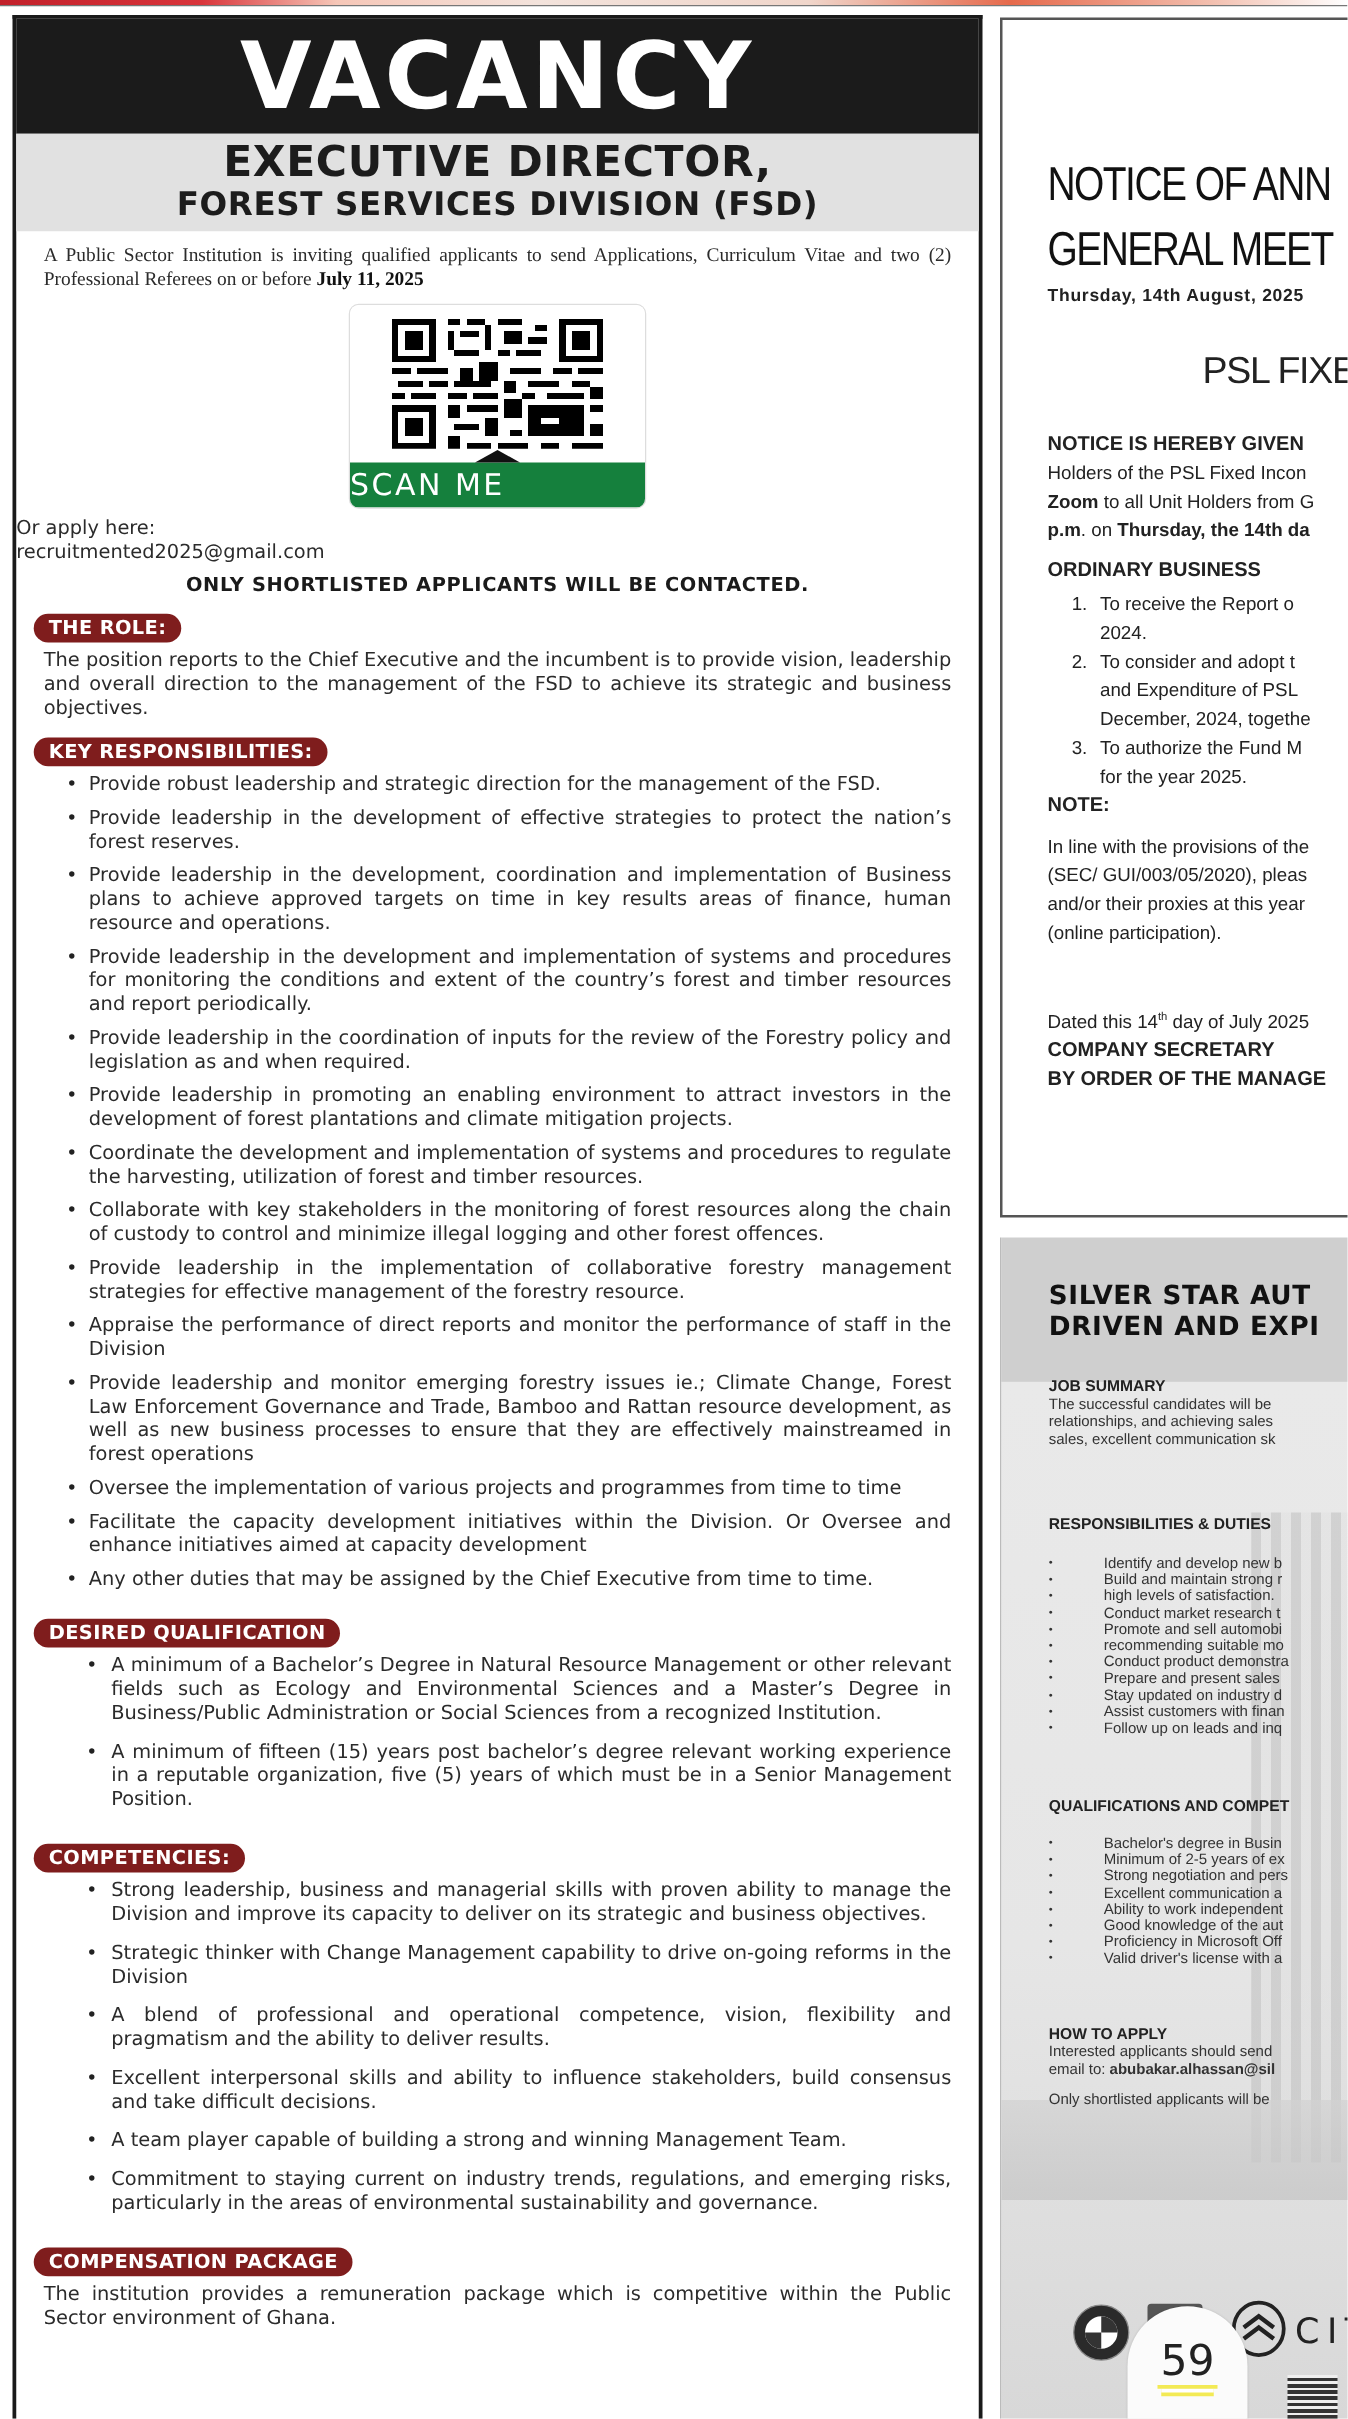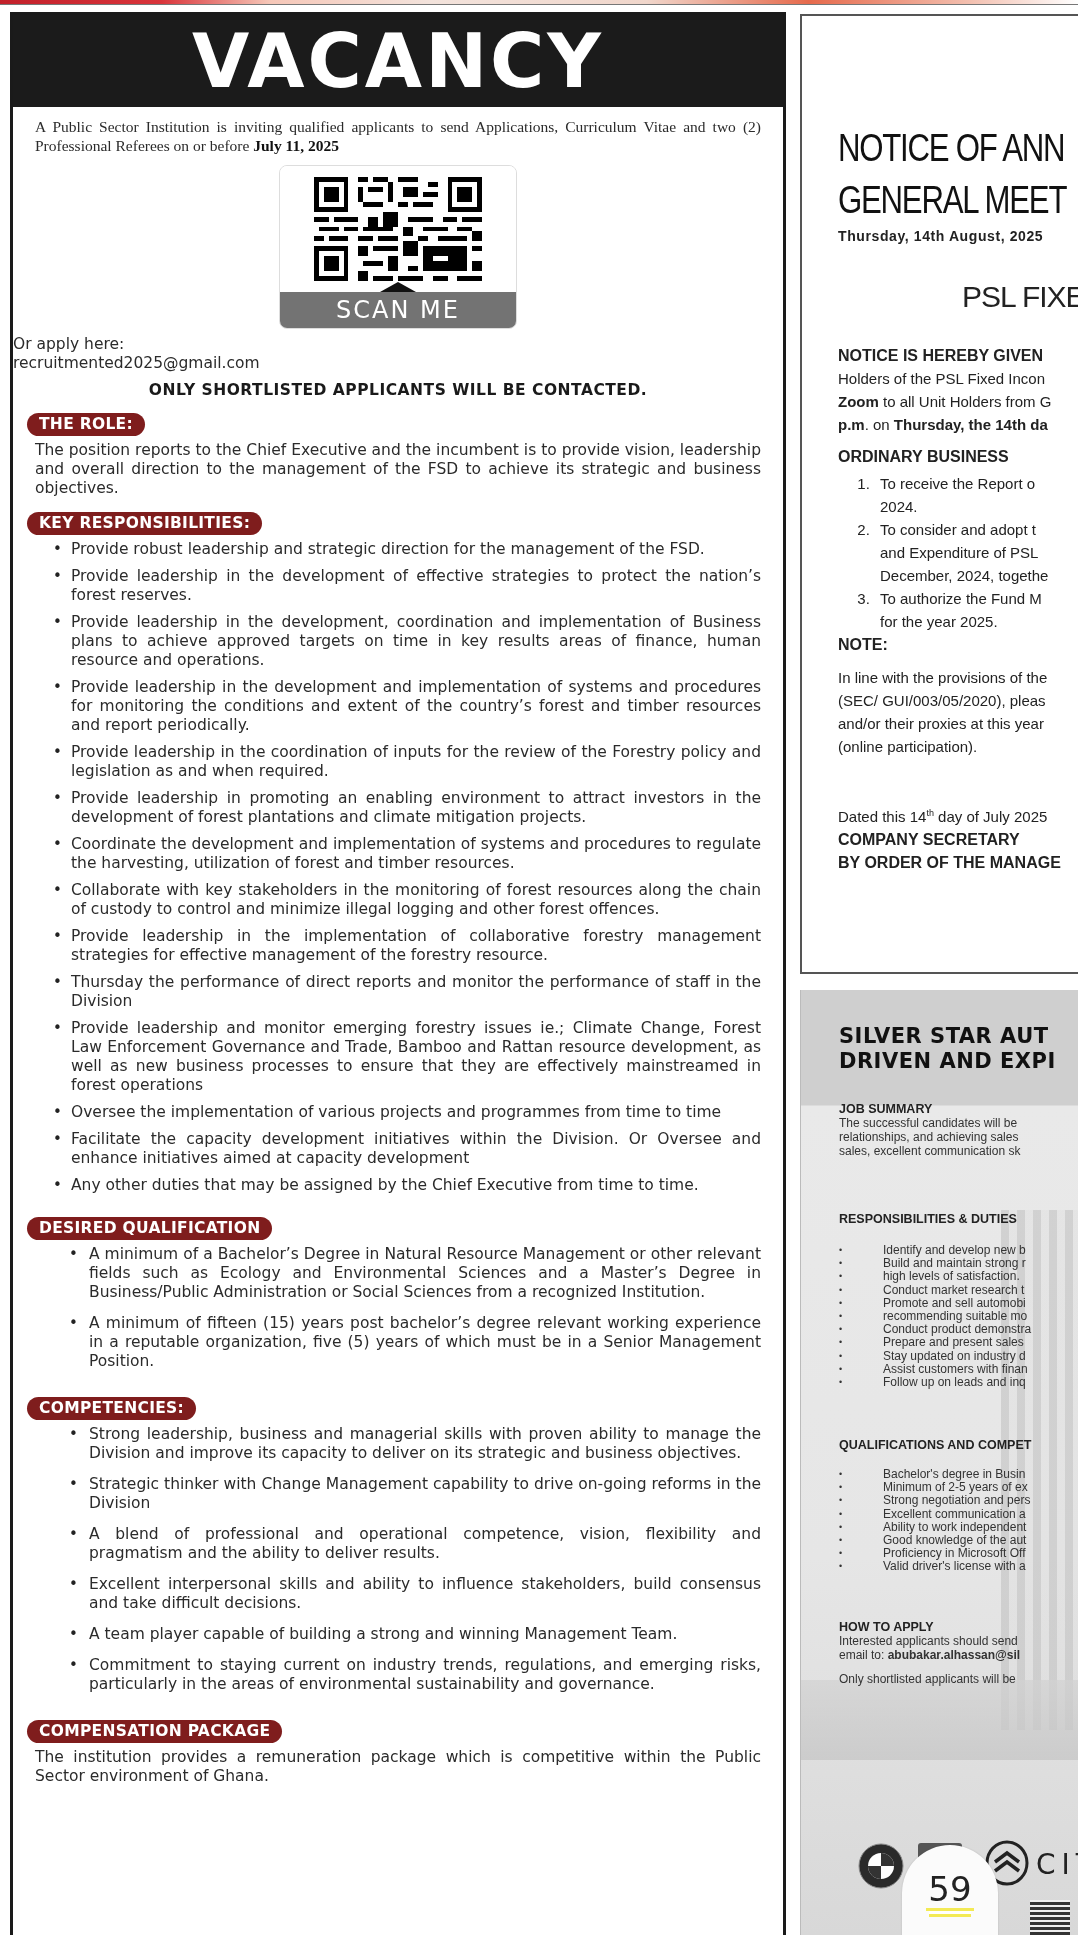--- a/index.html
+++ b/index.html
@@ -10,21 +10,21 @@
   .vacancy { position:absolute; left:10px; top:12px; width:776px; height:1923px; border:3px solid #1a1a1a; border-bottom:none; box-sizing:border-box; background:#fff; }
   .vac-head { background:#1b1b1b; height:92px; display:flex; align-items:center; justify-content:center; }
   .vac-head h1 { margin:0; color:#fff; font-family:"DejaVu Sans", sans-serif; font-weight:bold; font-size:74px; letter-spacing:3px; line-height:1; }
   .vac-sub { background:#e1e1e1; text-align:center; padding:4px 0 6px; }
   .vac-sub .t1 { font-size:34px; font-weight:bold; color:#1c1c1c; line-height:38px; letter-spacing:0.5px; }
   .vac-sub .t2 { font-size:26px; font-weight:bold; color:#1c1c1c; line-height:30px; letter-spacing:0.5px; }
   .intro { padding:10px 22px 0 22px; font-size:15.5px; line-height:19px; text-align:justify; color:#2b2b2b;font-family:Liberation Serif, serif; }
   .intro b { color:#111; }
   .qr-card { margin:10px auto 0; width:236px; border:1px solid #ddd; border-radius:8px; overflow:hidden; position:relative; }
   .qr-box { height:126px; display:flex; align-items:center; justify-content:center; background:#fff; }
-  .scan { background:#737373; color:#fff; text-align:center; font-size:24px; letter-spacing:2px; height:36px; line-height:36px; position:relative; }
+  .scan { background:#15803d; color:#fff; text-align:left; font-size:24px; letter-spacing:2px; height:36px; line-height:36px; position:relative; }
   .scan::before { content:""; position:absolute; left:50%; top:-10px; margin-left:-18px; border-left:18px solid transparent; border-right:18px solid transparent; border-bottom:10px solid #111; }
   .apply { font-size:15.5px; line-height:19px; color:#2b2b2b; margin-top:6px; }
   .only { text-align:center; font-weight:bold; font-size:15.5px; margin-top:8px; color:#1a1a1a; letter-spacing:0.5px; }
   .pill { display:inline-block; background:#7f1d1d; color:#fff; font-weight:bold; font-size:15.5px; border-radius:14px; padding:2px 12px 3px 12px; margin:14px 0 5px 14px; letter-spacing:0.3px; }
   .para { padding:0 22px; font-size:15.5px; line-height:19px; text-align:justify; color:#2b2b2b; }
   ul.bul { list-style:none; margin:0; padding:0 22px 0 0; }
   ul.bul li { position:relative; padding-left:58px; font-size:15.5px; line-height:19px; text-align:justify; margin-bottom:8px; color:#2b2b2b; }
   ul.bul li::before { content:"•"; position:absolute; left:40px; top:0; font-size:15px; color:#222; }
   ul.bul.deep li { padding-left:76px; margin-bottom:12px; }
   ul.bul.deep li::before { left:56px; }
@@ -58,20 +58,24 @@
   .page-badge span { display:inline-block; margin-top:25px; font-family:"DejaVu Sans", sans-serif; font-size:34px; color:#222; border-bottom:3px solid #f3ea55; line-height:38px; padding:0 2px; box-shadow:0 6px 0 -3px #fff, 0 9px 0 -3px #f3ea55; }
 </style>
 </head>
 <body>
 
 <div class="topstrip"></div>
 
 <div class="vacancy">
   <div class="vac-head">
     <h1>VACANCY</h1>
+  </div>
+  <div class="vac-sub">
+    <div class="t1">EXECUTIVE DIRECTOR,</div>
+    <div class="t2">FOREST SERVICES DIVISION (FSD)</div>
   </div>
   <div class="intro"><span>A Public Sector Institution is inviting qualified applicants to send Applications, Curriculum Vitae and two (2) Professional Referees on or before </span><b>July 11, 2025</b></div>
 
   <div class="qr-card">
     <div class="qr-box">
       <svg width="170" height="104" viewBox="0 0 34 21" shape-rendering="crispEdges">
         <g fill="#000">
           <rect x="0" y="0" width="7" height="7"></rect>
             <rect x="1" y="1" width="5" height="5" fill="#fff"></rect>
             <rect x="2" y="2" width="3" height="3"></rect>
@@ -147,21 +151,21 @@
   <ul class="bul">
     <li>Provide robust leadership and strategic direction for the management of the FSD.</li>
     <li>Provide leadership in the development of effective strategies to protect the nation’s forest reserves.</li>
     <li>Provide leadership in the development, coordination and implementation of Business plans to achieve approved targets on time in key results areas of finance, human resource and operations.</li>
     <li>Provide leadership in the development and implementation of systems and procedures for monitoring the conditions and extent of the country’s forest and timber resources and report periodically.</li>
     <li>Provide leadership in the coordination of inputs for the review of the Forestry policy and legislation as and when required.</li>
     <li>Provide leadership in promoting an enabling environment to attract investors in the development of forest plantations and climate mitigation projects.</li>
     <li>Coordinate the development and implementation of systems and procedures to regulate the harvesting, utilization of forest and timber resources.</li>
     <li>Collaborate with key stakeholders in the monitoring of forest resources along the chain of custody to control and minimize illegal logging and other forest offences.</li>
     <li>Provide leadership in the implementation of collaborative forestry management strategies for effective management of the forestry resource.</li>
-    <li>Thursday the performance of direct reports and monitor the performance of staff in the Division</li>
+    <li>Appraise the performance of direct reports and monitor the performance of staff in the Division</li>
     <li>Provide leadership and monitor emerging forestry issues ie.; Climate Change, Forest Law Enforcement Governance and Trade, Bamboo and Rattan resource development, as well as new business processes to ensure that they are effectively mainstreamed in forest operations</li>
     <li>Oversee the implementation of various projects and programmes from time to time</li>
     <li>Facilitate the capacity development initiatives within the Division. Or Oversee and enhance initiatives aimed at capacity development</li>
     <li>Any other duties that may be assigned by the Chief Executive from time to time.</li>
   </ul>
 
   <div class="pill">DESIRED QUALIFICATION</div>
   <ul class="bul deep">
     <li>A minimum of a Bachelor’s Degree in Natural Resource Management or other relevant fields such as Ecology and Environmental Sciences and a Master’s Degree in Business/Public Administration or Social Sciences from a recognized Institution.</li>
     <li>A minimum of fifteen (15) years post bachelor’s degree relevant working experience in a reputable organization, five (5) years of which must be in a Senior Management Position.</li>

